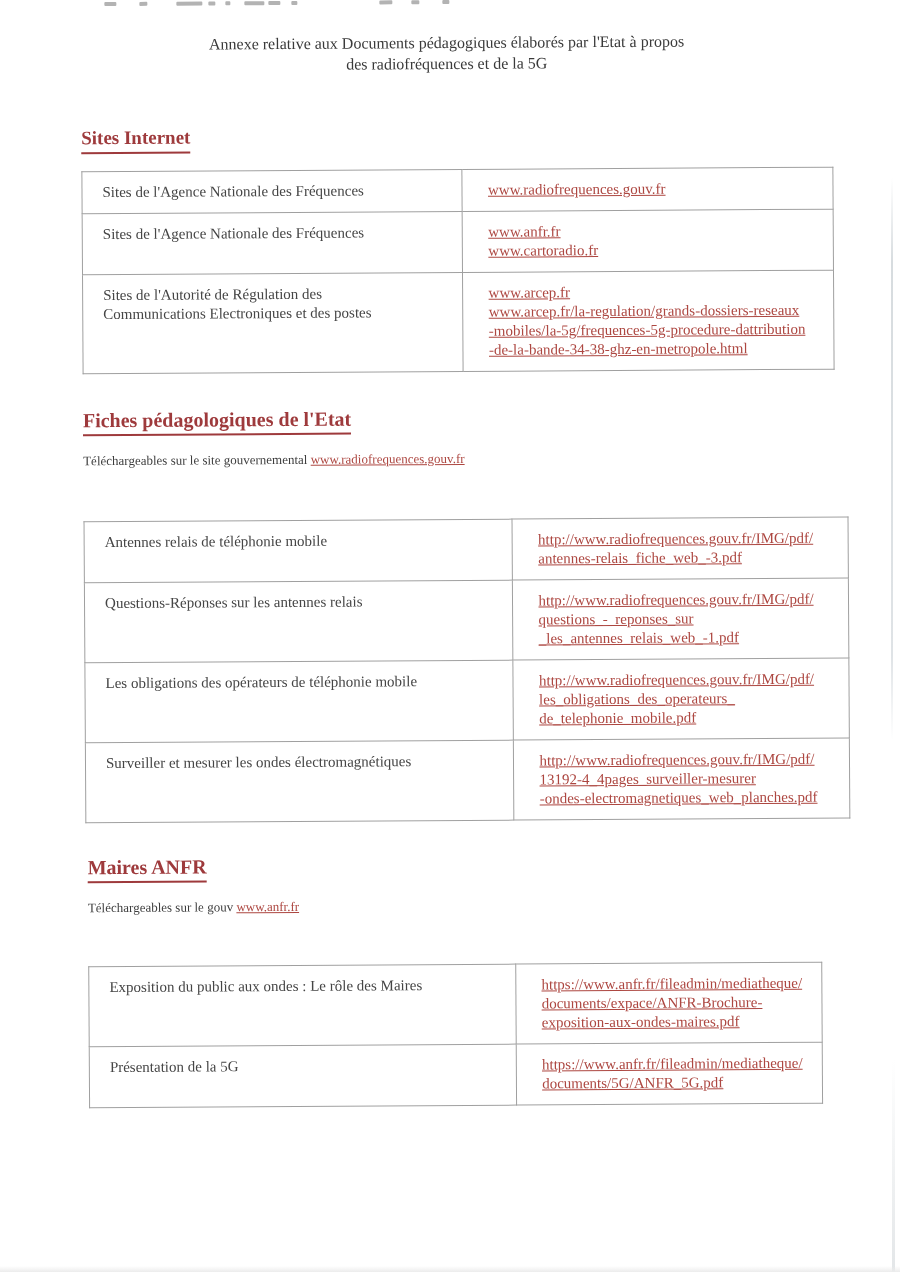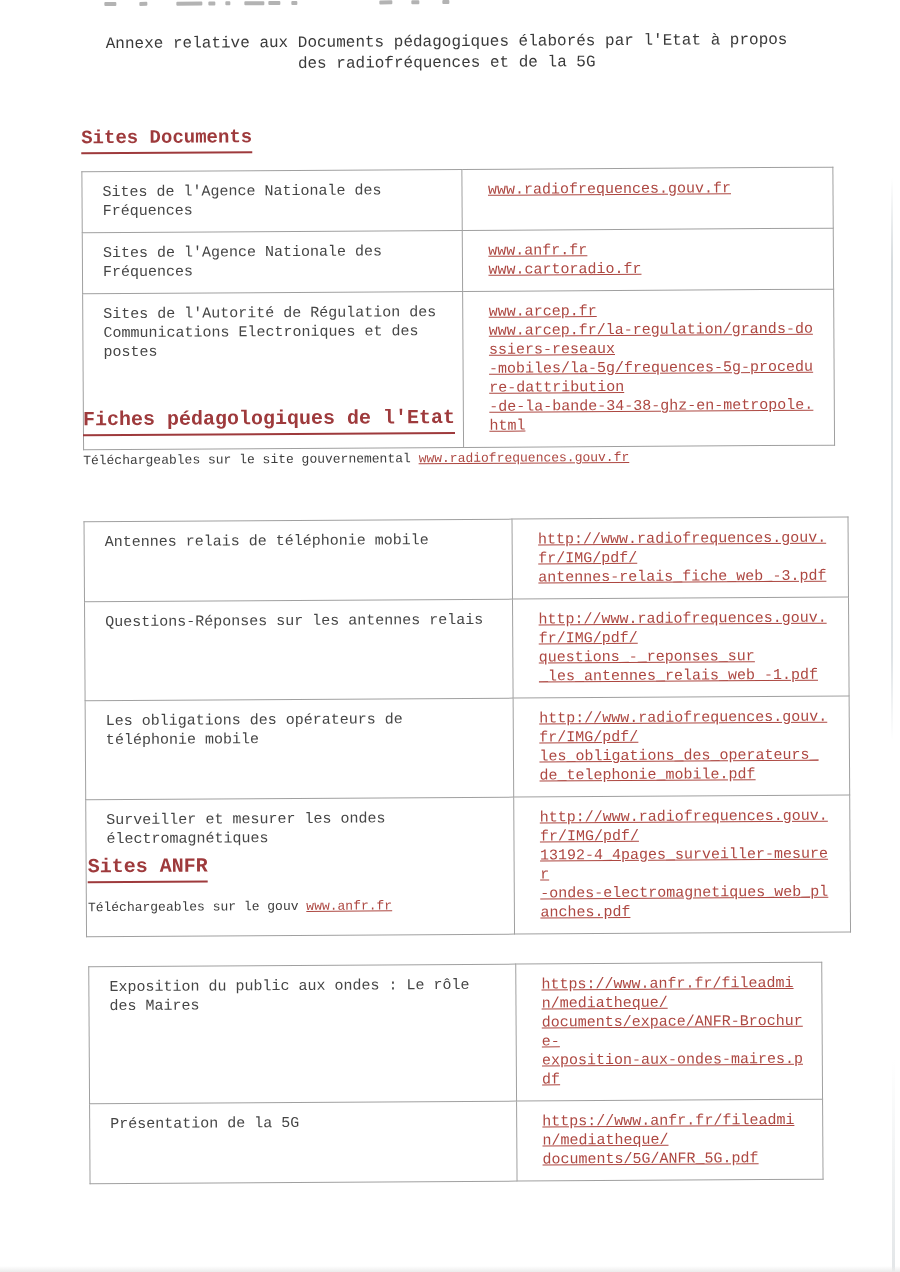--- a/index.html
+++ b/index.html
@@ -1,18 +1,18 @@
 <!DOCTYPE html>
 <html style="--heading-color: #9e3a3c; --link-color: #ad4741; --table-border: #a0a0a0;"><head>
 <meta charset="utf-8">
 <style>
   html,body{margin:0;padding:0;background:#ffffff;}
   .page{
     position:relative;width:900px;height:1272px;background:#ffffff;overflow:hidden;
-    font-family:Liberation Mono, monospace;color:#3d3d3d;
+    font-family:Liberation Serif, serif;color:#3d3d3d;
   }
   .rot{position:absolute;inset:0;transform:rotate(-0.35deg);transform-origin:450px 600px;}
 
   
   .top-fragment{position:absolute;top:0;left:0;height:5px;width:100%;}
   .top-fragment i{position:absolute;top:0;height:4px;background:#b3b3b3;border-radius:1px;}
 
   .doc-title{
     position:absolute;top:32px;left:0;width:100%;text-align:center;
     font-size:16px;line-height:21px;color:#3a3a3a;
@@ -94,21 +94,21 @@
       <i style="left:446px;width:7px"></i>
     </div>
 
     <div class="doc-title">
       <div>Annexe relative aux Documents pédagogiques élaborés par l'Etat à propos</div>
       <div>des radiofréquences et de la 5G</div>
     </div>
 
     <div id="sections-root">
   <section class="sec-sites-internet">
-    <h2 class="sec-heading"><span>Sites Documents</span></h2>
+    <h2 class="sec-heading"><span>Sites Internet</span></h2>
 
     <table class="links-table">
             <tbody>
               <tr>
                 <td class="cell-label">Sites de l'Agence Nationale des Fréquences</td>
                 <td class="cell-links">
                   <a class="doc-link">www.radiofrequences.gouv.fr</a>
                 </td>
               </tr>
               <tr>
@@ -158,21 +158,21 @@
                 <td class="cell-label">Surveiller et mesurer les ondes électromagnétiques</td>
                 <td class="cell-links">
                   <a class="doc-link">http://www.radiofrequences.gouv.fr/IMG/pdf/<br>13192-4_4pages_surveiller-mesurer<br>-ondes-electromagnetiques_web_planches.pdf</a>
                 </td>
               </tr>
             </tbody>
           </table>
   </section>
 
   <section class="sec-fiches-anfr">
-    <h2 class="sec-heading"><span>Sites ANFR</span></h2>
+    <h2 class="sec-heading"><span>Maires ANFR</span></h2>
     <p class="sec-intro">
       <span>Téléchargeables sur le gouv </span><a>www.anfr.fr</a>
     </p>
     <table class="links-table">
             <tbody>
               <tr>
                 <td class="cell-label">Exposition du public aux ondes : Le rôle des Maires</td>
                 <td class="cell-links">
                   <a class="doc-link">https://www.anfr.fr/fileadmin/mediatheque/<br>documents/expace/ANFR-Brochure-<br>exposition-aux-ondes-maires.pdf</a>
                 </td>

